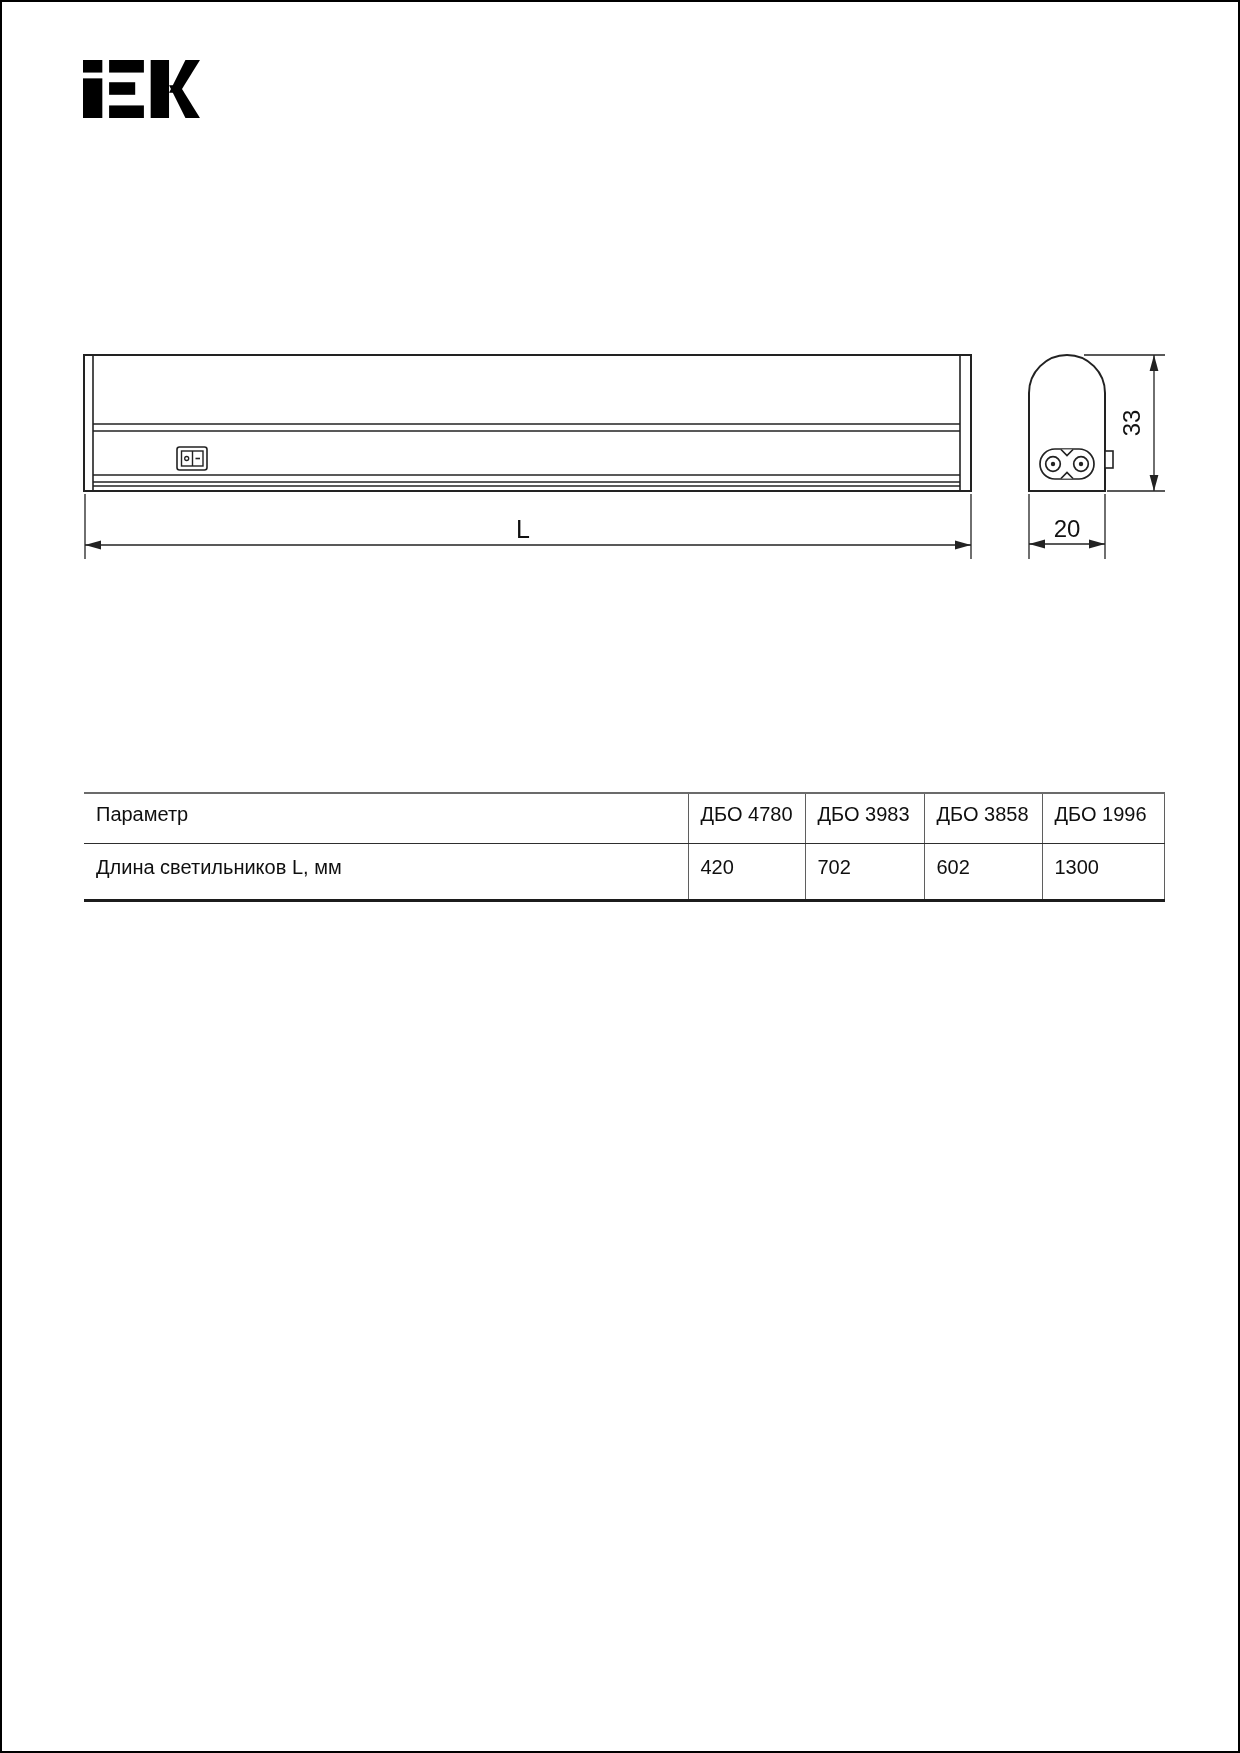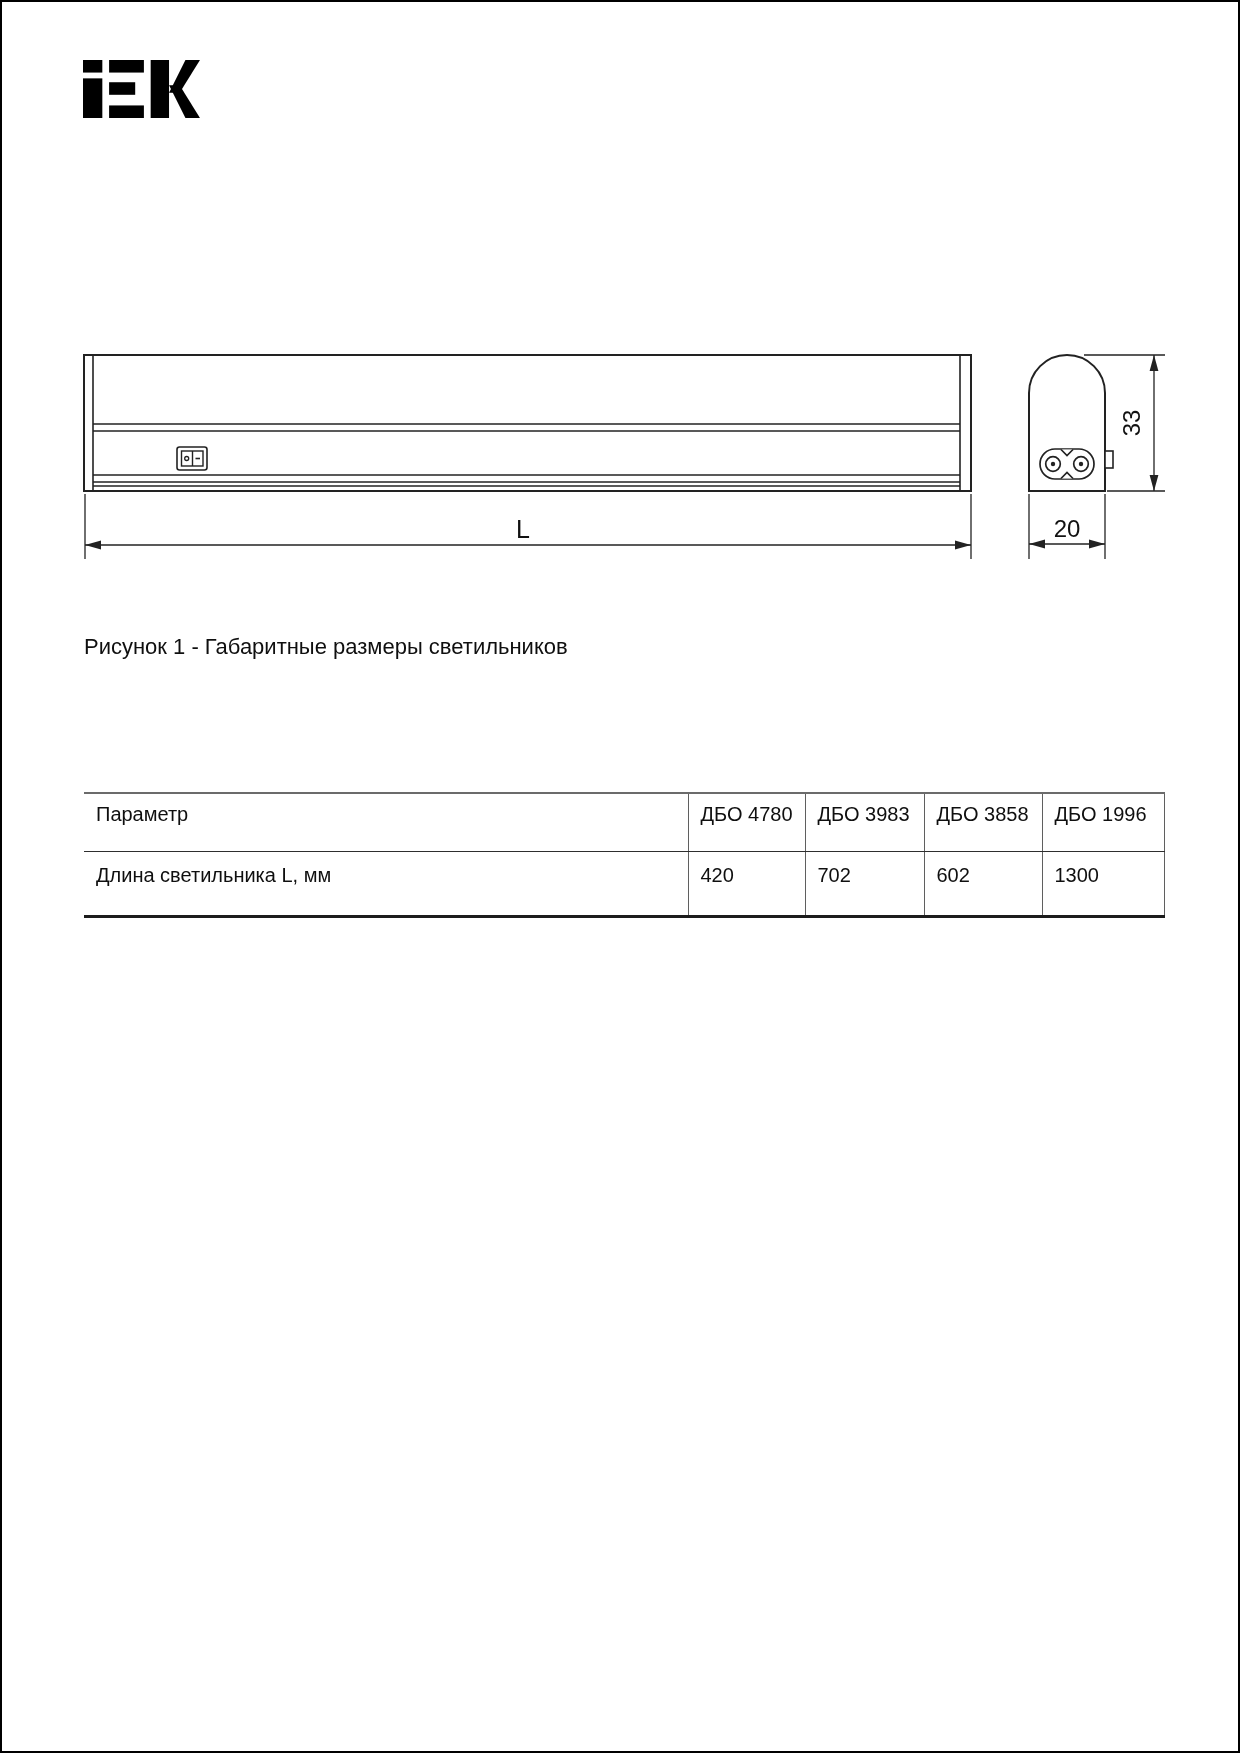--- a/index.html
+++ b/index.html
@@ -16,21 +16,21 @@
   }
   table.spec {
     position:absolute; left:82px; top:790px; width:1080px;
     border-collapse:collapse; table-layout:fixed;
     font-size:20px; color:#0f0f0f;
     border-top:2px solid #6b6b6b;
     border-bottom:3px solid #1c1c1c;
   }
   table.spec th, table.spec td {
     font-weight:normal; text-align:left; vertical-align:middle;
-    padding:0 8px 16px 12px; border-right:1.5px solid #5f5f5f;
+    padding:0 8px 8px 12px; border-right:1.5px solid #5f5f5f;
     white-space:nowrap; overflow:hidden;
   }
   table.spec thead th { height:41px; border-bottom:1.5px solid #2e2e2e; }
   table.spec tbody td { height:47px; }
 </style>
 </head>
 <body>
 
 <div class="page">
 
@@ -106,42 +106,41 @@
         <line x1="1027" y1="492" x2="1027" y2="557" stroke-width="1.3"></line>
         <line x1="1103" y1="492" x2="1103" y2="557" stroke-width="1.3"></line>
         <line x1="1027" y1="542" x2="1103" y2="542" stroke-width="1.3"></line>
         <polygon points="1027,542 1043,537.6 1043,546.4" fill="#222222" stroke="none"></polygon>
         <polygon points="1103,542 1087,537.6 1087,546.4" fill="#222222" stroke="none"></polygon>
         <text x="1065" y="535" fill="#111111" stroke="none" text-anchor="middle" font-size="24" font-family="Liberation Sans, sans-serif">20</text>
       </g>
     </g>
   </svg>
 
-  <div class="caption">Рисунок 1 - Габаритные размеры светильников</div>
 
   <table class="spec">
     <colgroup>
       <col style="width:604px">
         <col style="width:117px">
         <col style="width:119px">
       <col style="width:118px">
         <col style="width:122px">
     </colgroup>
     <thead>
       <tr>
         <th>Параметр</th>
         <th>ДБО 4780</th>
         <th>ДБО 3983</th>
         <th>ДБО 3858</th>
         <th>ДБО 1996</th>
       </tr>
     </thead>
     <tbody>
       <tr>
-        <td>Длина светильника L, мм</td>
+        <td>Длина светильников L, мм</td>
         <td>420</td>
         <td>702</td>
         <td>602</td>
         <td>1300</td>
       </tr>
     </tbody>
   </table>
 
 </div>
 

